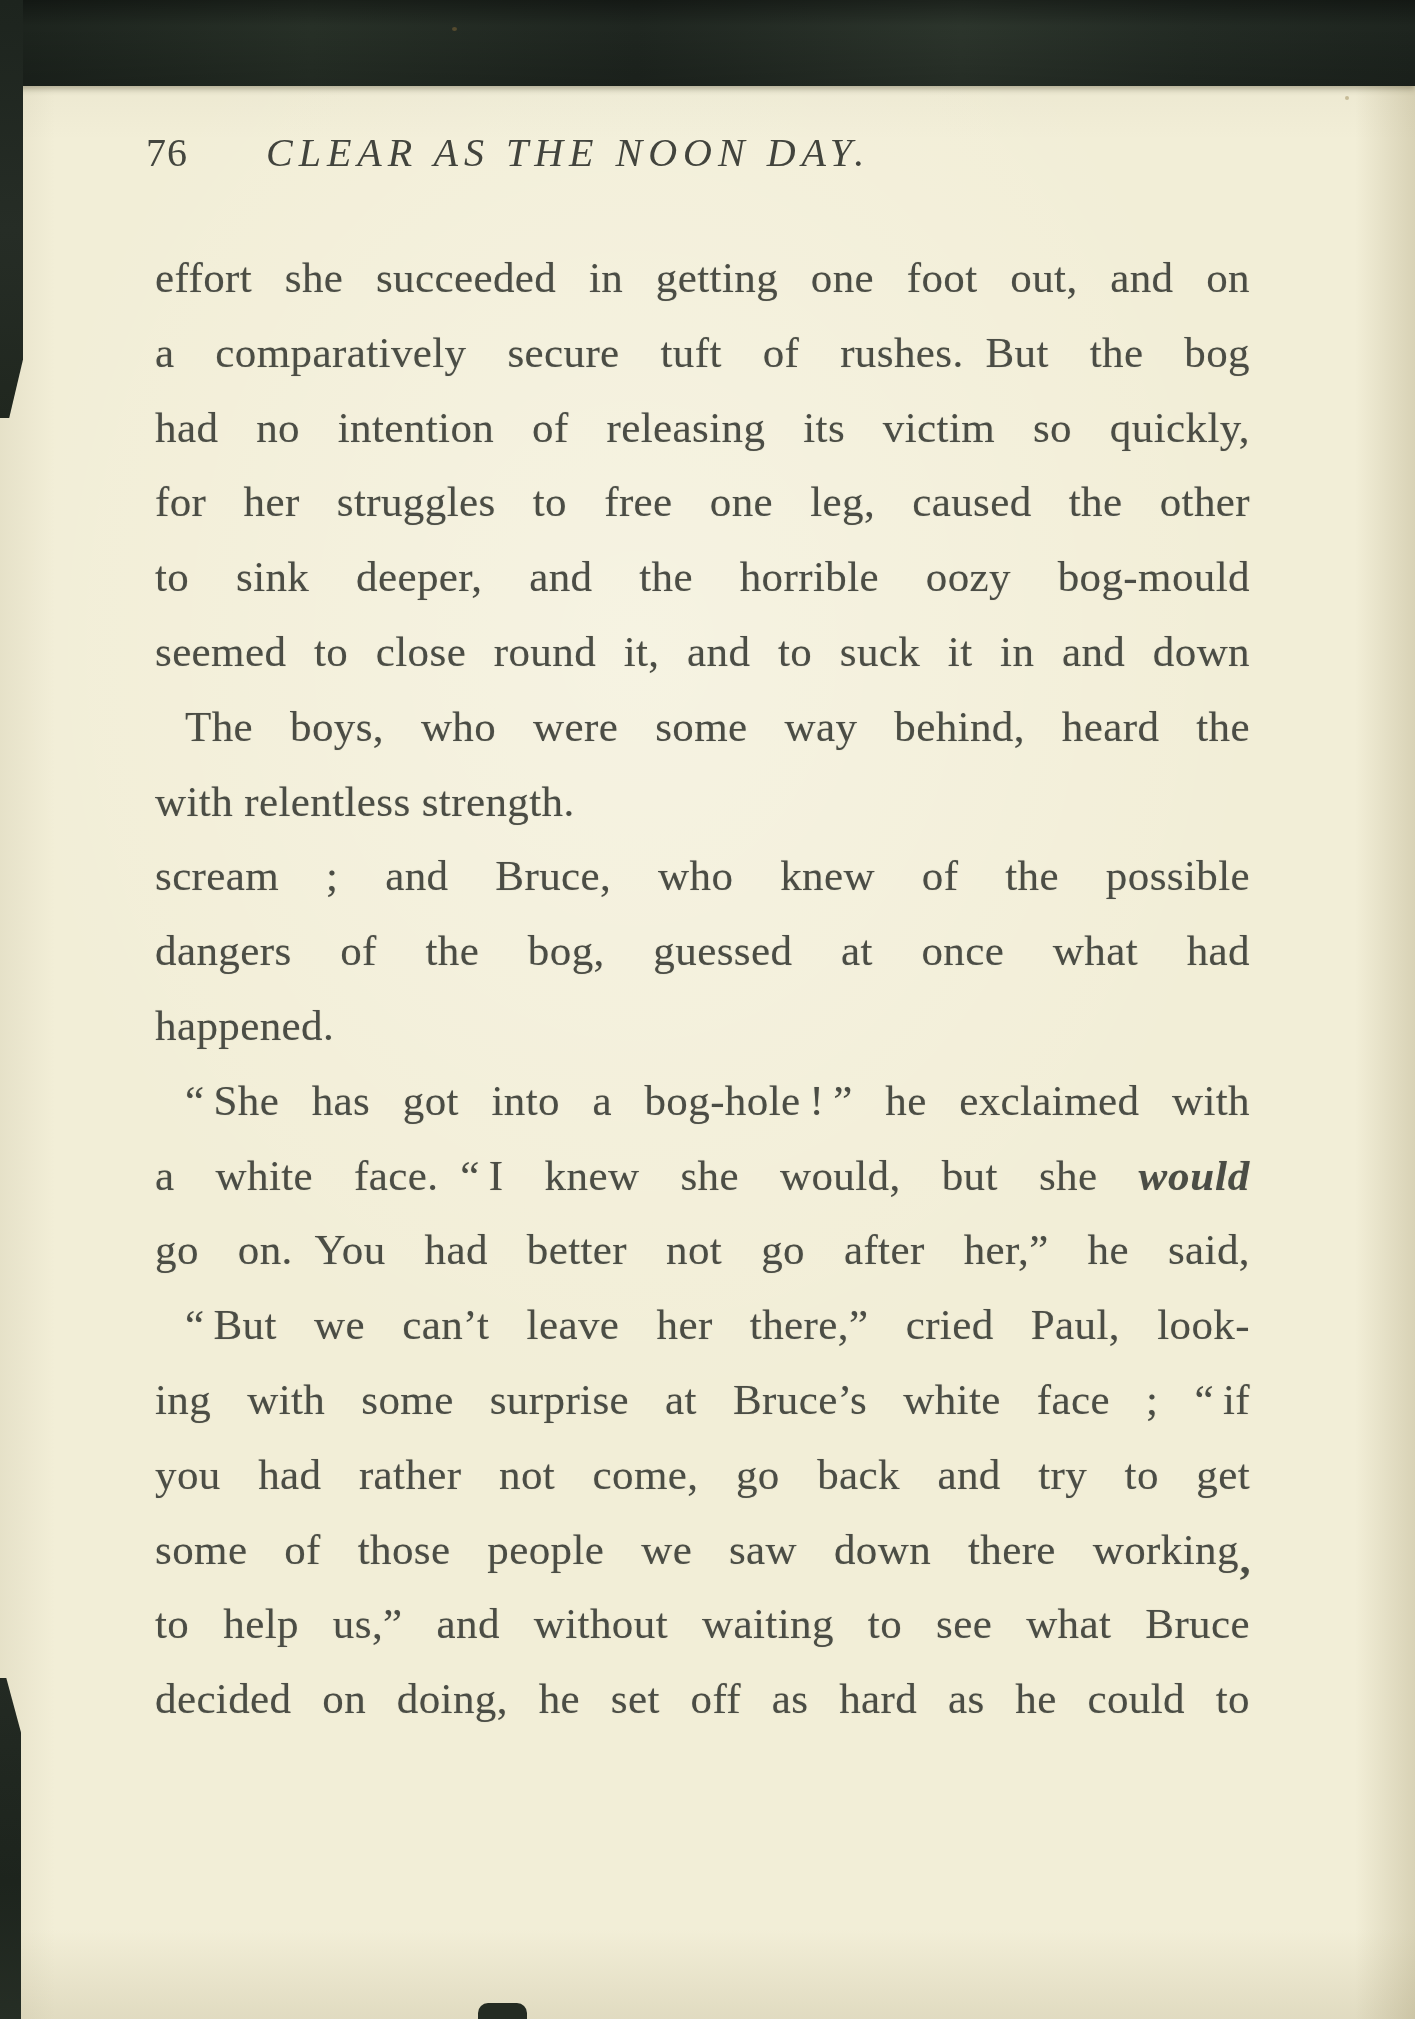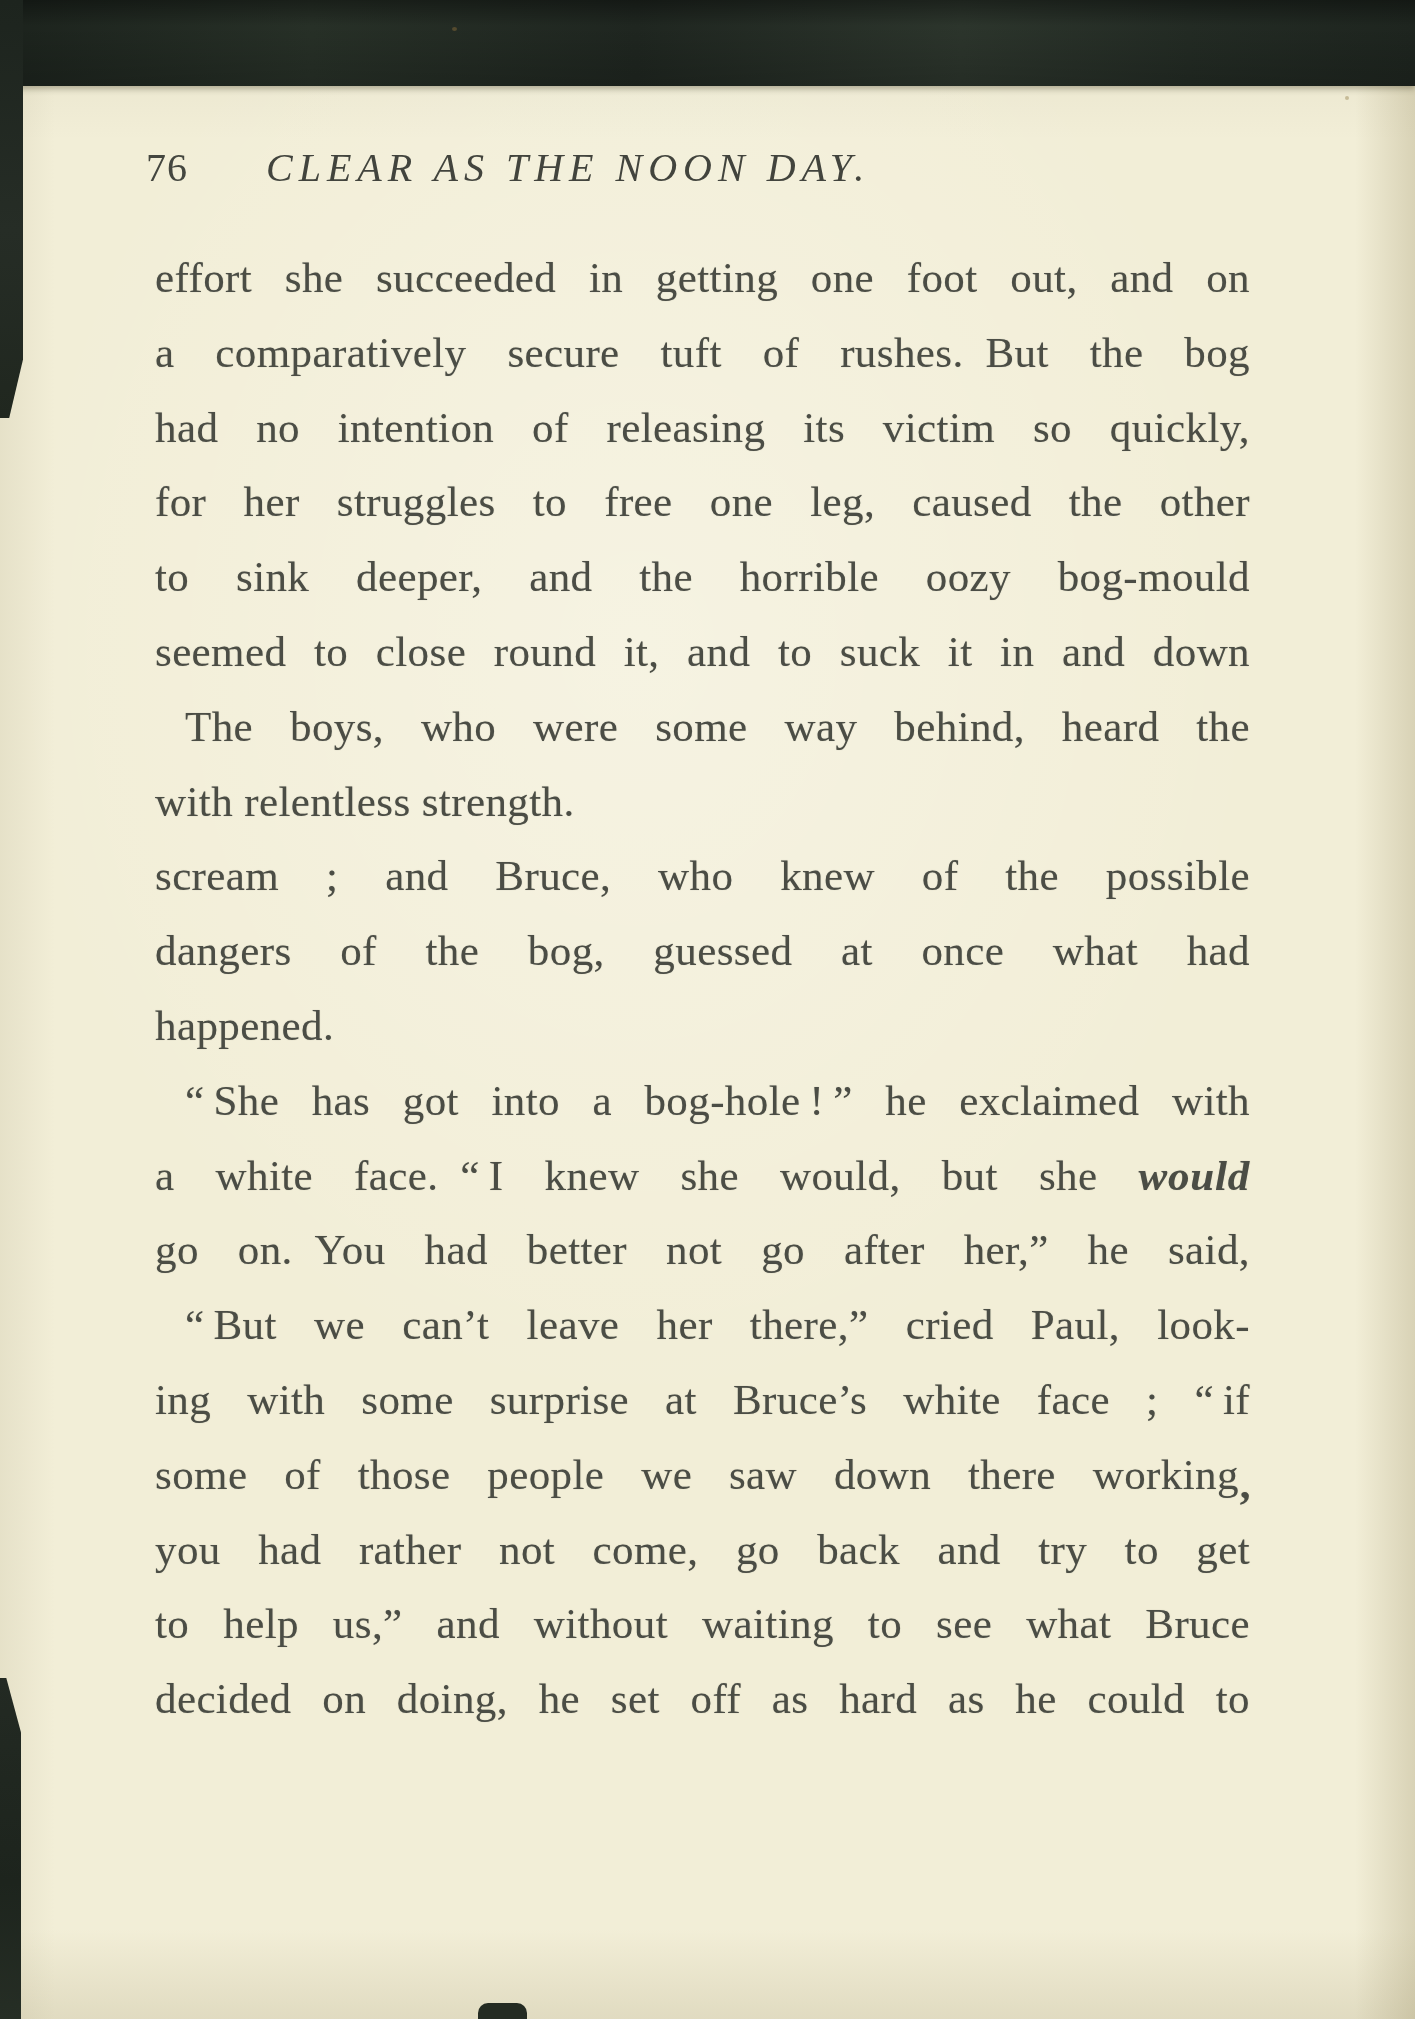--- a/index.html
+++ b/index.html
@@ -34,21 +34,21 @@
     clip-path:polygon(0 0,30% 0,100% 16%,100% 100%,0 100%);
   }
   .band-bottom-notch{
     position:absolute;left:478px;bottom:0;width:49px;height:16px;
     background:#242b22;border-radius:10px 10px 0 0;
   }
   .speck{position:absolute;border-radius:50%;}
   .speck.s1{left:452px;top:27px;width:5px;height:4px;background:rgba(125,100,55,0.55);}
   .speck.s2{left:1345px;top:96px;width:4px;height:4px;background:rgba(150,130,80,0.45);}
   
-  .hdr{position:absolute;top:146px;left:0;width:100%;height:48px;text-decoration:underline;}
+  .hdr{position:absolute;top:131px;left:0;width:100%;height:48px;text-decoration:underline;}
   .pageno{
     position:absolute;left:146px;top:0;
     font-size:40px;line-height:44px;letter-spacing:1px;color:#44463f;
   }
   .running-title{
     position:absolute;left:266px;top:0;
     font-style:italic;font-size:40px;line-height:44px;letter-spacing:6px;
     color:#42443d;white-space:nowrap;
   }
   
@@ -90,18 +90,18 @@
       <div class="line j ind"><span>The boys, who were some way behind, heard the</span></div>
       <div class="line"><span>with relentless strength.</span></div>
       <div class="line j"><span>scream ; and Bruce, who knew of the possible</span></div>
       <div class="line j"><span>dangers of the bog, guessed at once what had</span></div>
       <div class="line"><span>happened.</span></div>
       <div class="line j ind"><span>“ She has got into a bog-hole ! ” he exclaimed with</span></div>
       <div class="line j"><span>a white face. “ I knew she would, but she </span><span class="it">would</span></div>
       <div class="line j"><span>go on. You had better not go after her,” he said,</span></div>
       <div class="line j ind"><span>“ But we can’t leave her there,” cried Paul, look-</span></div>
       <div class="line j"><span>ing with some surprise at Bruce’s white face ; “ if</span></div>
+      <div class="line j"><span>you had rather not come, go back and try to get</span></div>
       <div class="line j"><span>some of those people we saw down there working</span><span class="drop">,</span></div>
-      <div class="line j"><span>you had rather not come, go back and try to get</span></div>
       <div class="line j"><span>to help us,” and without waiting to see what Bruce</span></div>
       <div class="line j"><span>decided on doing, he set off as hard as he could to</span></div>
     </div>
 </div>
 
 </body></html>

